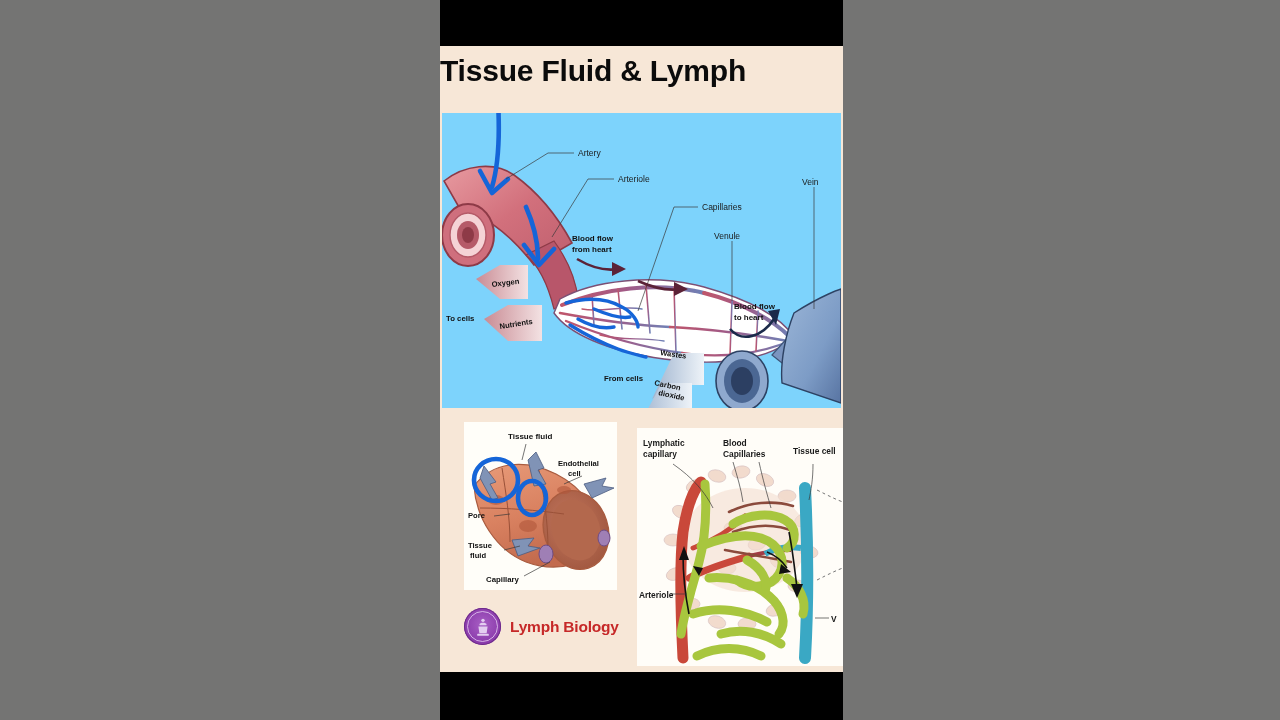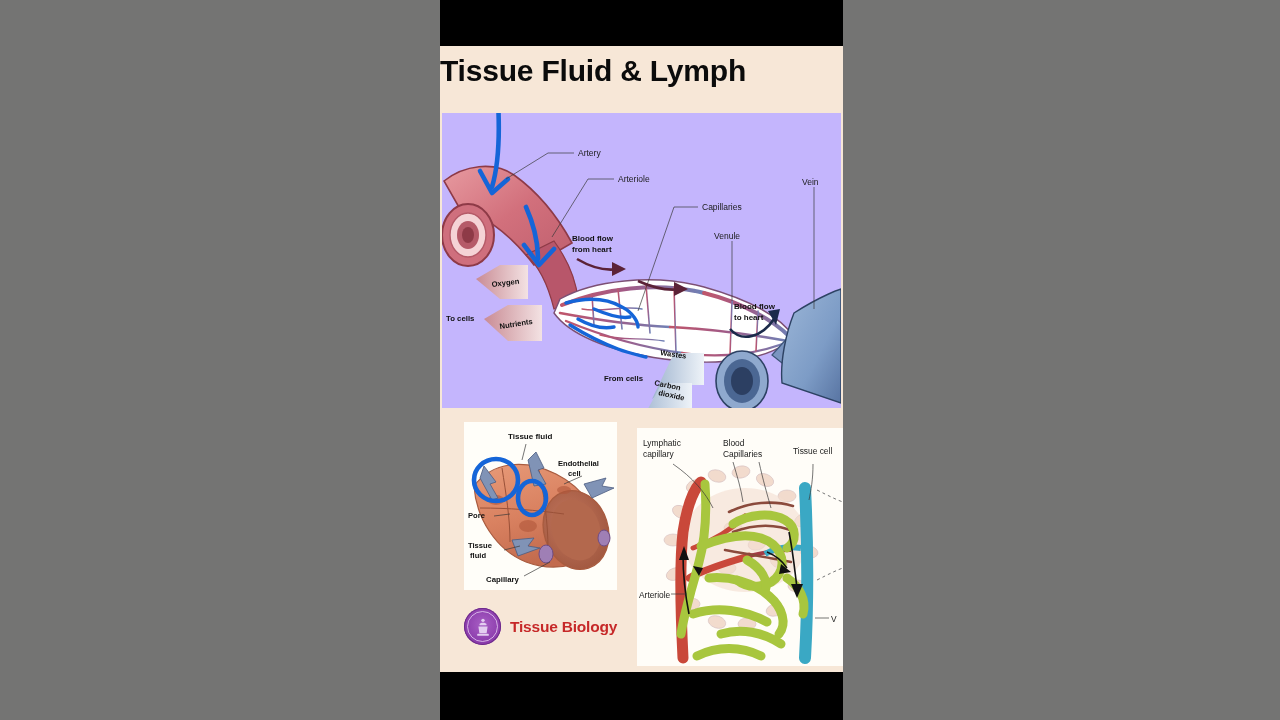--- a/index.html
+++ b/index.html
@@ -20,26 +20,26 @@
 
   
   .panel{position:absolute;left:440px;top:46px;width:403px;height:626px;
          background:#f7e7d7;overflow:hidden;z-index:20;}
 
   .title{position:absolute;left:0;top:8px;width:461px;text-align:left;
          font-size:30px;font-weight:bold;color:#0b0b0b;letter-spacing:-.2px;
          font-family:"Liberation Sans",sans-serif;}
 
   .maindiag{position:absolute;left:2px;top:67px;width:399px;height:295px;
-            background:#c4b5fd;overflow:hidden;}
+            background:#7dd3fc;overflow:hidden;}
 
   .subrow{position:absolute;left:0;top:376px;width:403px;height:250px;}
   .subpanel{position:absolute;background:#fffef9;}
   .sub-left{left:24px;top:0;width:132px;height:168px;}
-  .sub-right{left:197px;top:6px;width:220px;height:238px;}
+  .sub-right{left:197px;top:6px;width:220px;height:238px;font-weight:bold;}
 
   .logo-row{position:absolute;left:24px;top:186px;display:flex;align-items:center;gap:9px;}
   .logo-badge{width:37px;height:37px;border-radius:50%;
      background:radial-gradient(circle at 50% 45%,#a85fc4 0%,#8e3fae 60%,#7c2f9c 100%);
      position:relative;box-shadow:0 0 0 1px #6d2a8a inset;}
   .logo-badge .rim{position:absolute;inset:3px;border-radius:50%;border:1px solid #e6cdf2;opacity:.8;}
   .logo-badge svg{position:absolute;left:50%;top:50%;transform:translate(-50%,-46%);}
   .logo-text{font-size:15.5px;font-weight:bold;color:#c62828;letter-spacing:-.2px;}
 
   
@@ -381,18 +381,18 @@
       <div class="logo-row">
         <div class="logo-badge">
           <div class="rim"></div>
           <svg width="24" height="24" viewBox="0 0 24 24">
             <circle cx="12" cy="4.4" r="1.7" fill="#e3cdf0"></circle>
             <path d="M 8.6 8.2 C 8.6 6.2 15.4 6.2 15.4 8.2 L 15.4 9.4 L 8.6 9.4 Z" fill="#e3cdf0"></path>
             <path d="M 7.4 10.6 L 16.6 10.6 L 15.6 17.4 L 8.4 17.4 Z" fill="#e3cdf0"></path>
             <rect x="6.2" y="17.8" width="11.6" height="2.1" rx="0.7" fill="#e3cdf0"></rect>
           </svg>
         </div>
-        <div class="logo-text">Tissue Biology</div>
+        <div class="logo-text">Lymph Biology</div>
       </div>
 
     </div>
   </div>
 </div>
 
 </body></html>

